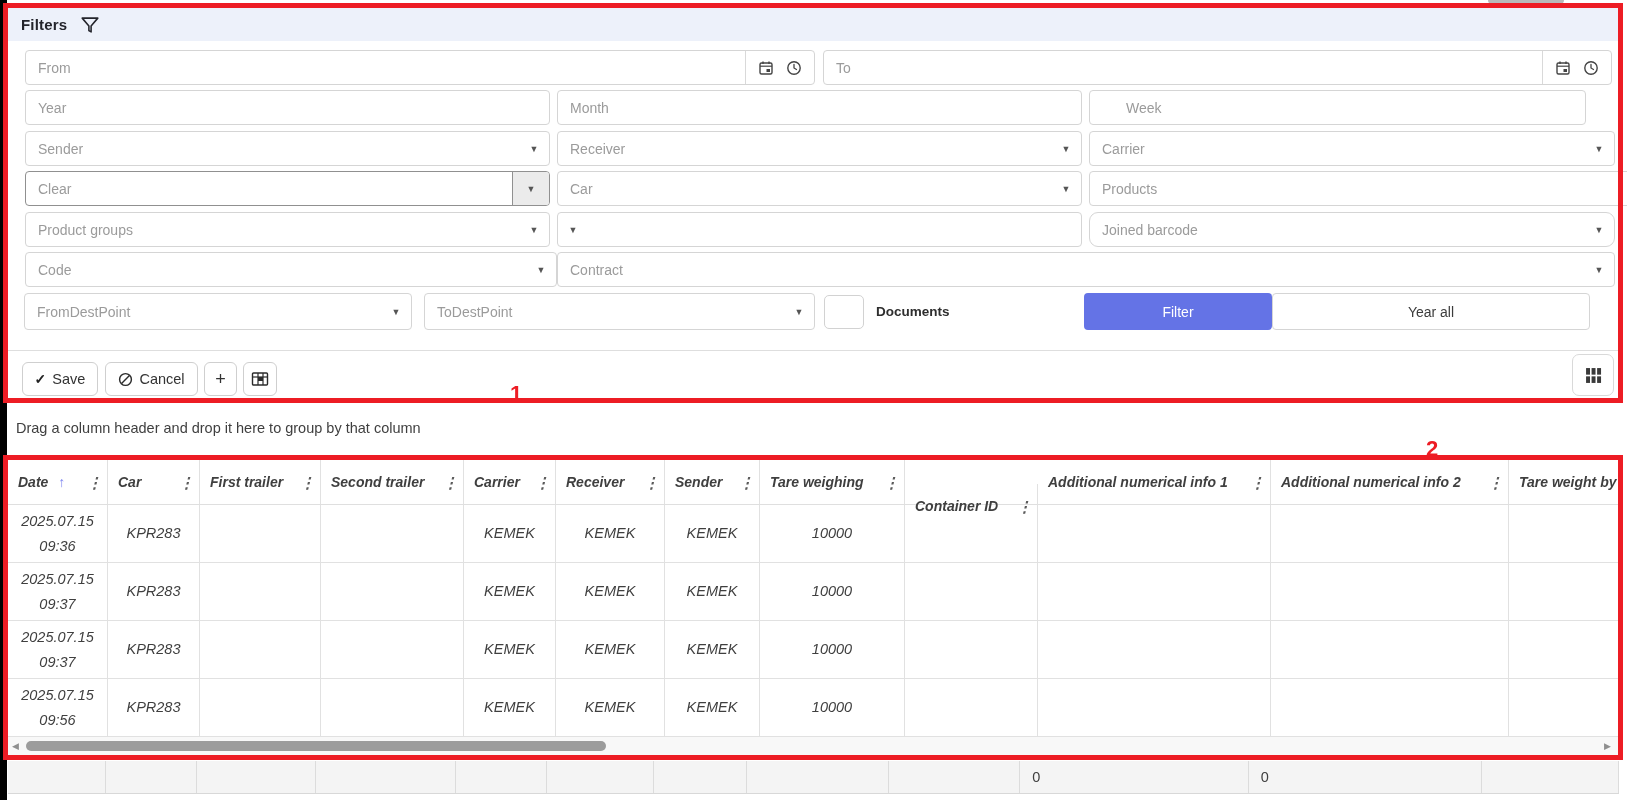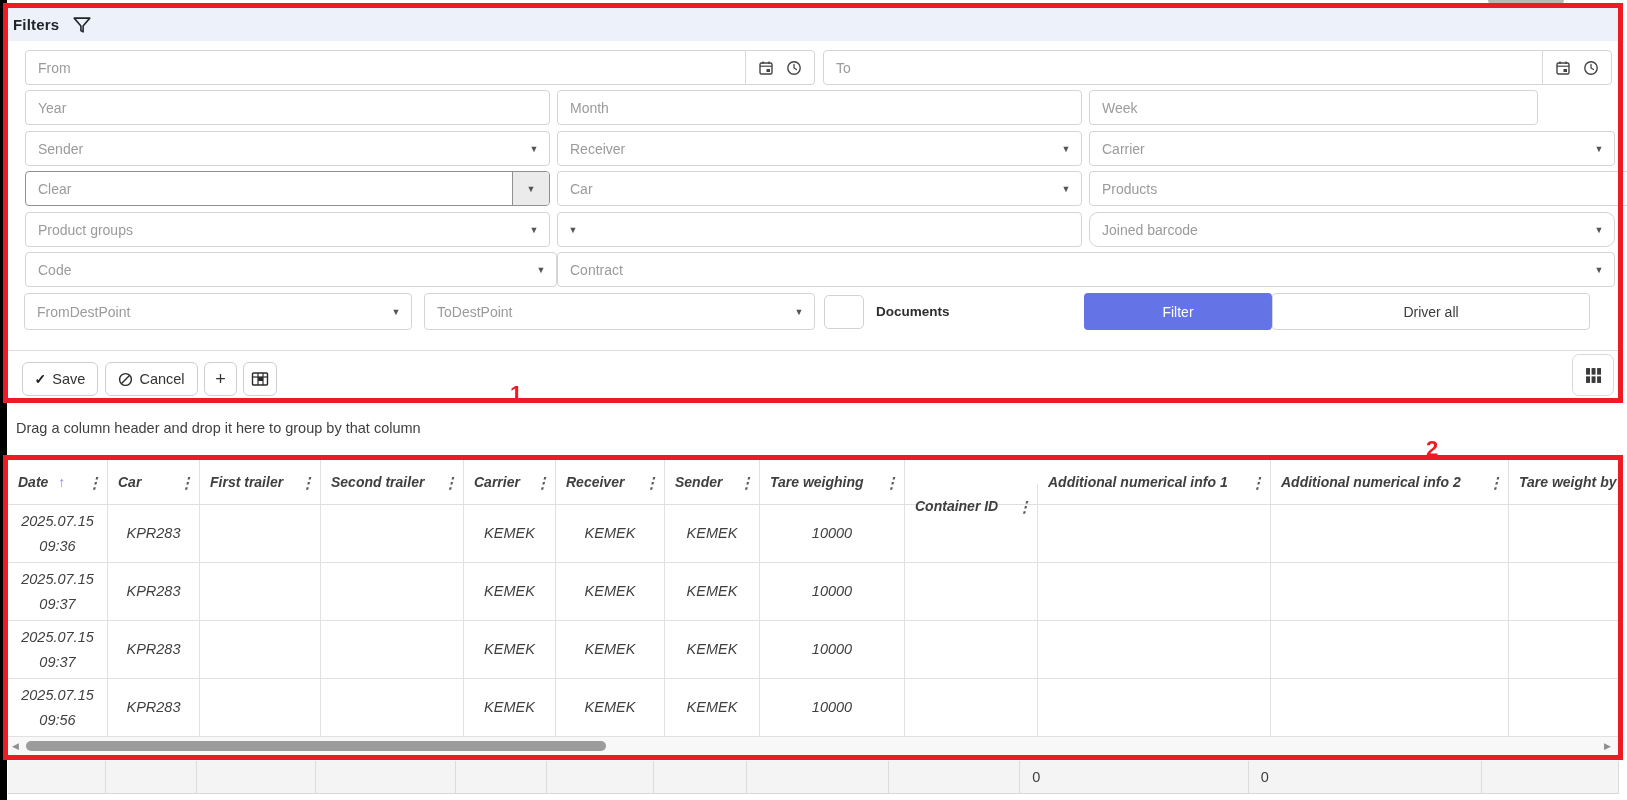--- a/index.html
+++ b/index.html
@@ -14,21 +14,21 @@
   
   .ann-box { position:absolute; border:5px solid #ed1c24; z-index:40; pointer-events:none; }
   #ann-box-1 { left:3px; top:3px; width:1620px; height:400px; }
   #ann-box-2 { left:3px; top:455px; width:1620px; height:305px; }
   .ann-label { position:absolute; z-index:41; color:#ed1c24; font-weight:700; font-size:22px; }
   #ann-label-1 { left:510px; top:381px; }
   #ann-label-2 { left:1426px; top:436px; }
 
   
   .filters-bar { position:absolute; left:8px; top:8px; width:1611px; height:33px;
-    background:#edf1fa; display:flex; align-items:center; padding-left:5px; z-index:3; }
+    background:#edf1fa; display:flex; align-items:center; padding-left:13px; z-index:3; }
   .filters-title { font-size:15px; font-weight:700; color:#23242b; letter-spacing:.2px; }
   .funnel { margin-left:12px; display:flex; align-items:center; }
 
   .field { position:absolute; height:35px; background:#fff; border:1px solid #d5d5d5; border-radius:4px;
     display:flex; align-items:center; z-index:3; font-size:14px; }
   .field .ph { color:#9b9b9b; padding-left:12px; flex:1; white-space:nowrap; overflow:hidden; }
   .field input { border:none; outline:none; flex:1; height:100%; padding-left:12px; font-size:14px;
     font-family:"Liberation Sans", sans-serif; color:#3c3c3c; background:transparent; border-radius:4px; }
   .field input::placeholder { color:#9b9b9b; }
   .dd-btn { width:30px; height:100%; display:flex; align-items:center; justify-content:center; cursor:pointer; }
@@ -148,21 +148,21 @@
       </span>
     </span>
   </div>
 
   <div class="field" style="left:25px; top:90px; width:525px;">
     <input placeholder="Year" style="">
   </div>
   <div class="field" style="left:557px; top:90px; width:525px;">
     <input placeholder="Month" style="">
   </div>
-  <div class="field" style="left:1089px; top:90px; width:449px;">
+  <div class="field" style="left:1089px; top:90px; width:497px;padding-left:24px;">
     <input placeholder="Week" style="">
   </div>
 
   <div class="field" style="left:25px; top:131px; width:525px;">
     <span class="ph">Sender</span>
     <span class="dd-btn">
         <span class="dd-arrow">▼</span>
       </span>
   </div>
   <div class="field" style="left:557px; top:131px; width:525px;">
@@ -233,21 +233,21 @@
   </div>
   <div class="field" style="left:424px; top:293px; width:391px; height:37px;">
     <span class="ph">ToDestPoint</span>
     <span class="dd-btn">
         <span class="dd-arrow">▼</span>
       </span>
   </div>
   <div class="chk"></div>
   <div class="doc-label">Documents</div>
   <button class="btn-filter">Filter</button>
-  <button class="btn-clear">Driver all</button>
+  <button class="btn-clear">Year all</button>
 
   <div class="divider"></div>
 
   <div class="tb-btn" id="btn-save">
     <span class="check-glyph">✓</span>
     <span>Save</span>
   </div>
   <div class="tb-btn" id="btn-cancel">
     <span style="display:flex;">
       <svg width="15" height="15" viewBox="0 0 16 16">

